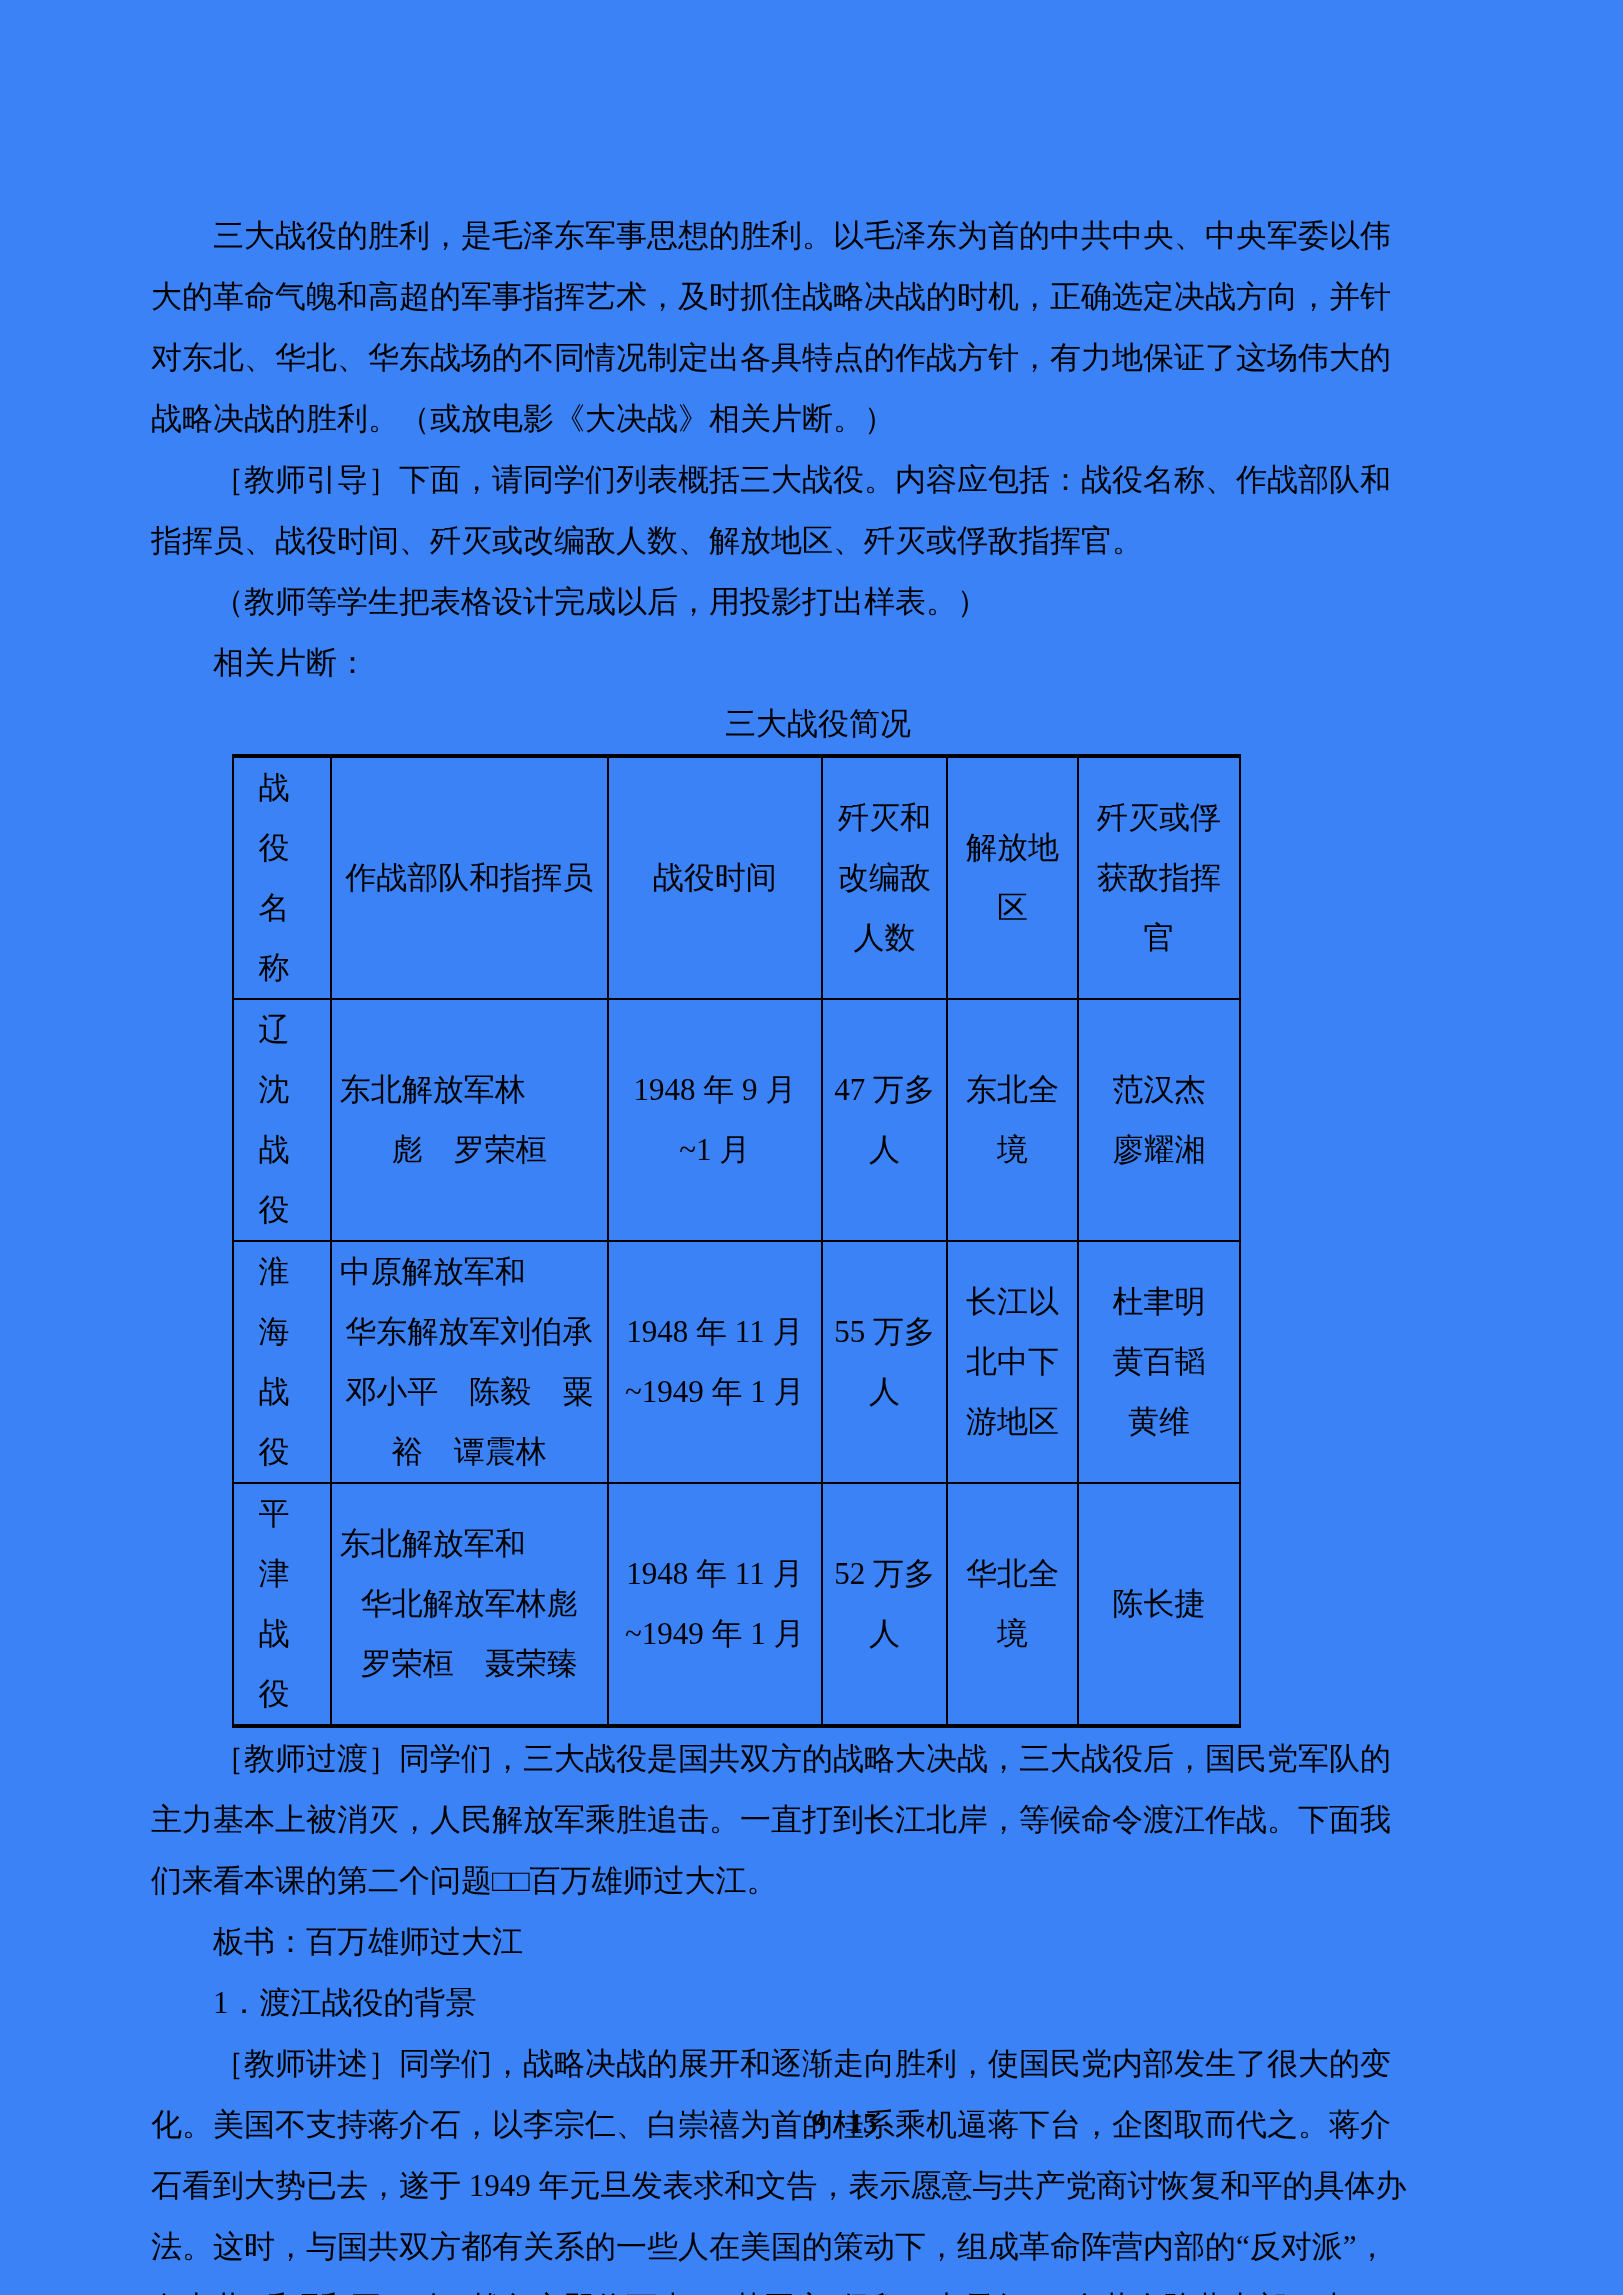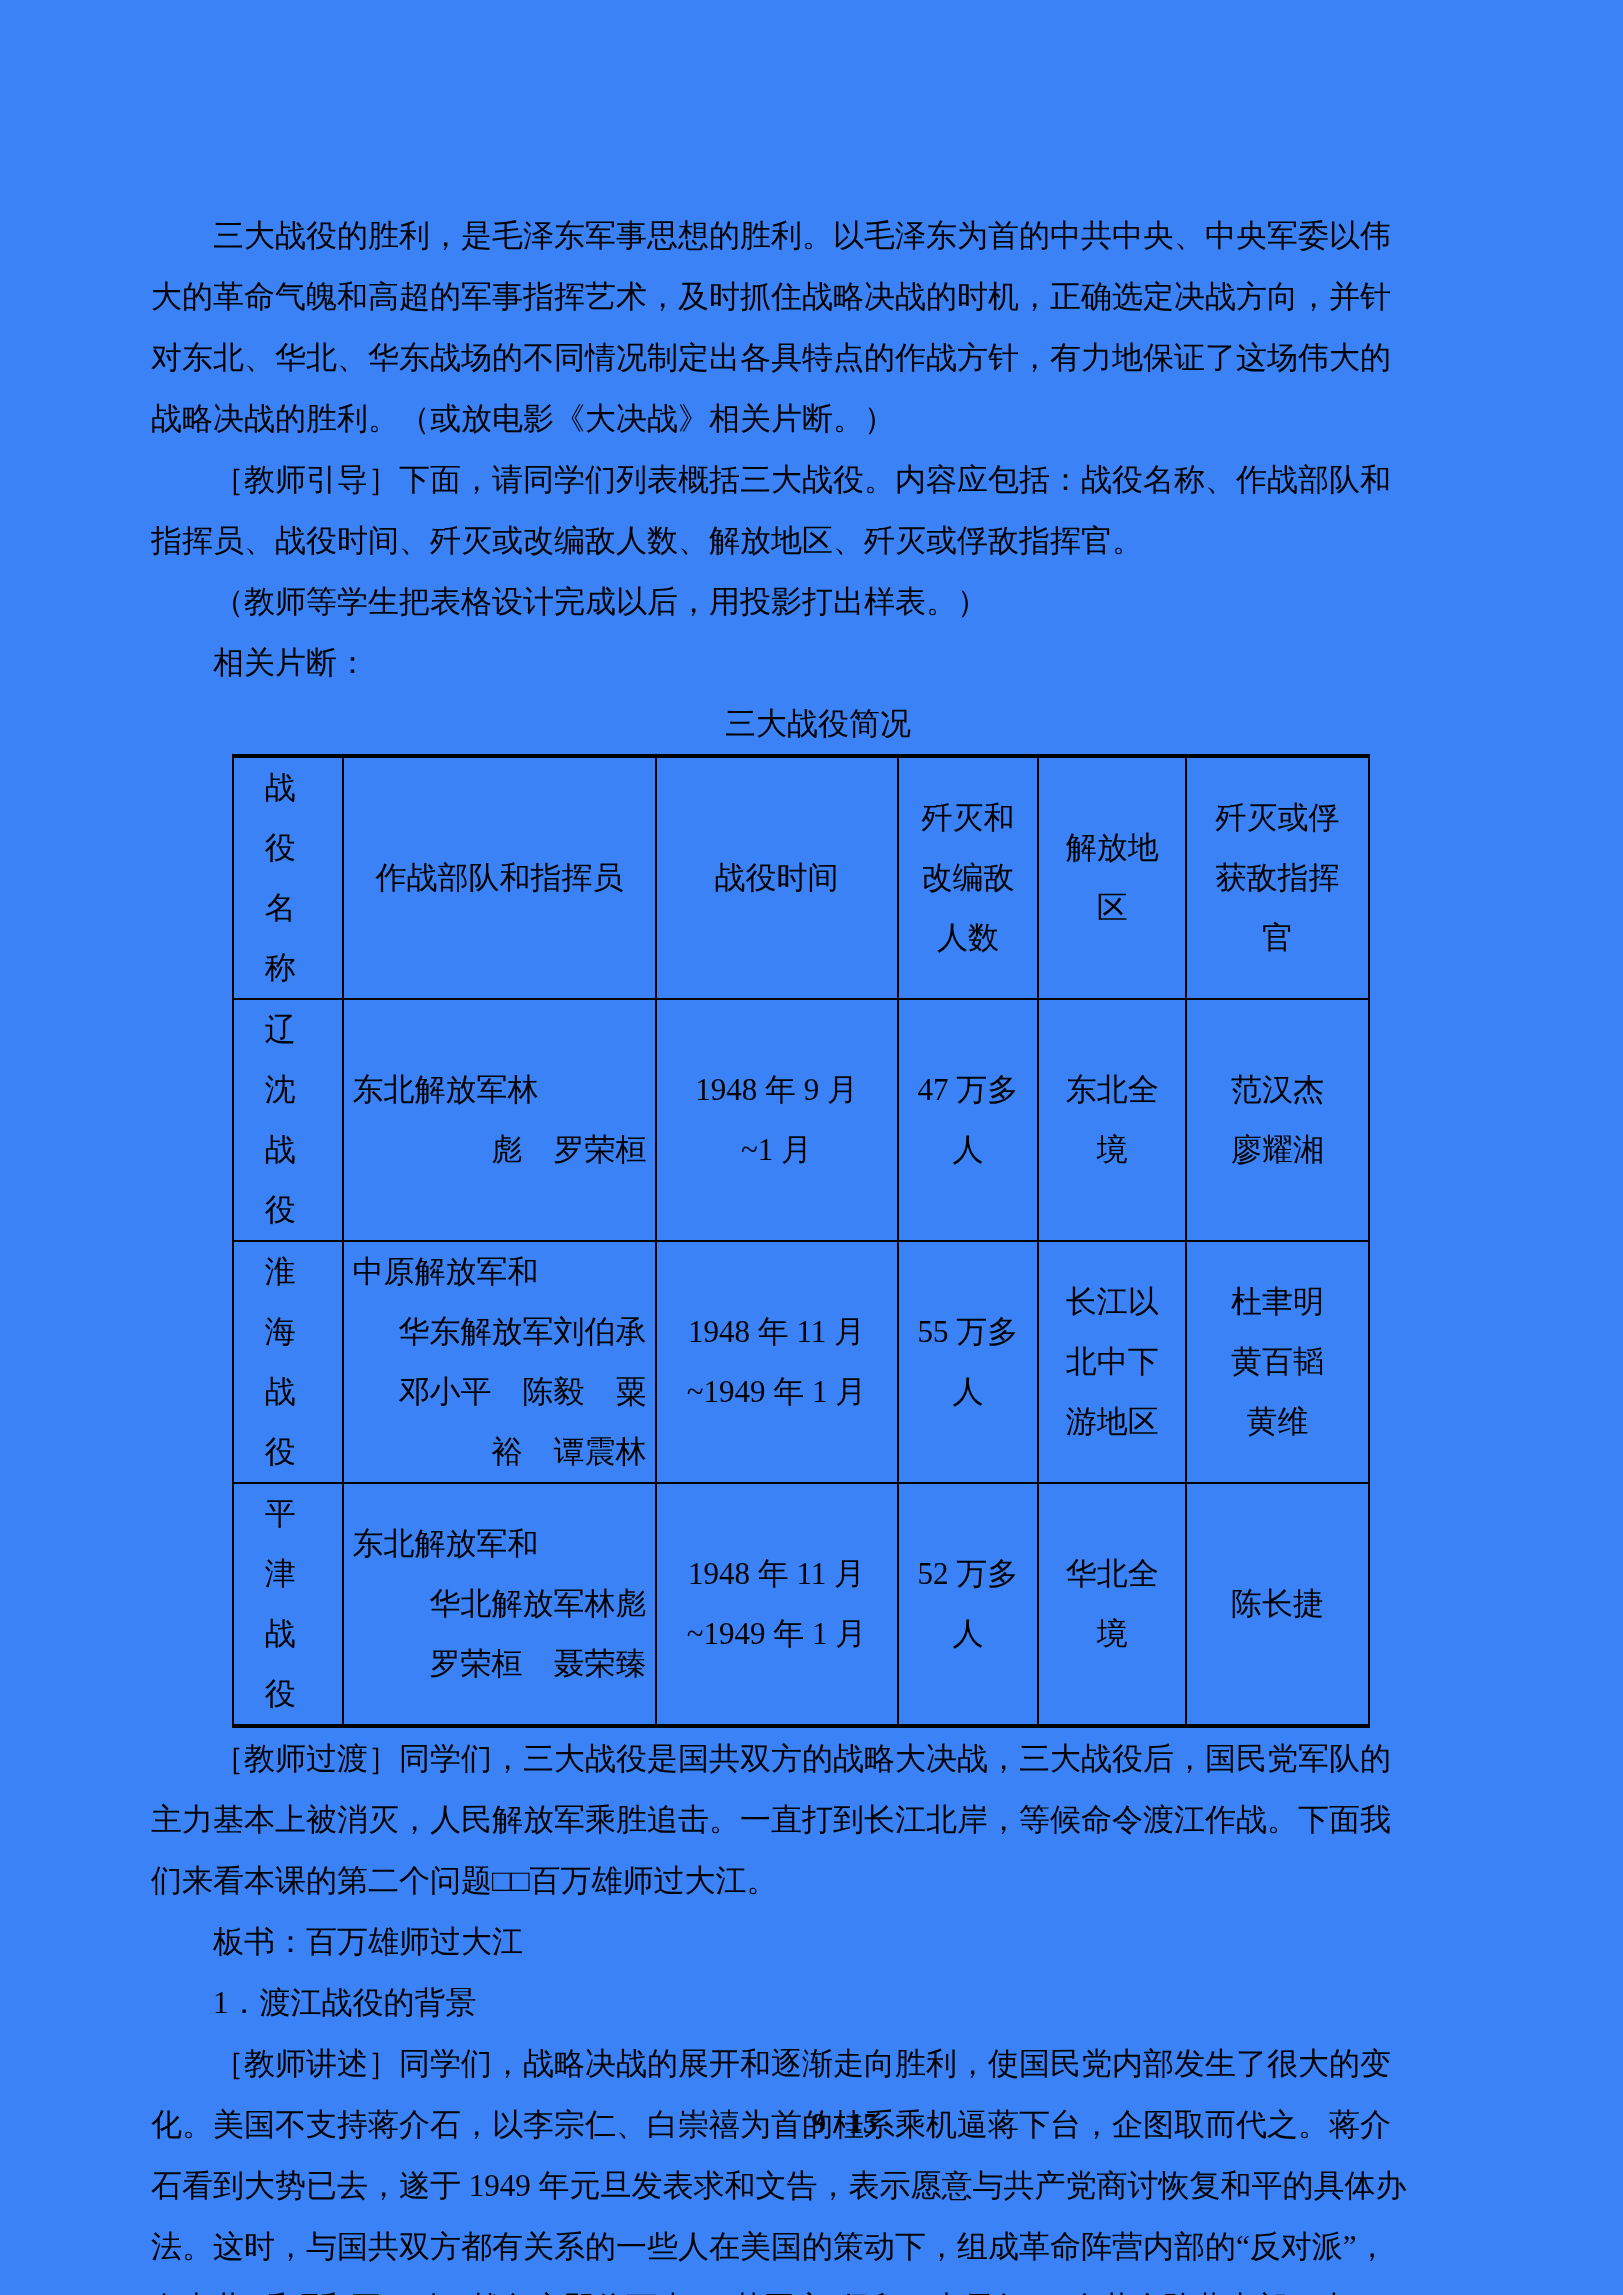--- a/index.html
+++ b/index.html
@@ -23,38 +23,38 @@
     white-space:pre-line;
     text-indent:2em;
     text-align:left;
     margin:0;
   }
   .table-title{
     text-align:center;
     line-height:61px;
   }
   table.campaigns{
-    width:1138px;
+    width:1009px;
     margin-left:81px;
     border-collapse:collapse;
     table-layout:fixed;
     border-top:4.1px solid #000;
     border-bottom:4.1px solid #000;
   }
   table.campaigns th,
   table.campaigns td{
     border:2px solid #000;
     padding:0 8.2px;
     vertical-align:middle;
     font-weight:normal;
     font-size:31px;
     line-height:60px;
   }
   .cell-line{text-align:center;}
-  td.col-1 .cell-line{text-align:right;}
+  td.col-1 .cell-line{text-align:center;}
   td.col-1 .cell-line:first-child{text-align:left;}
   .col-0 .cell-line{letter-spacing:0.5em;}
   thead tr{height:191px;}
   tbody tr.row-0{height:126px;}
   tbody tr.row-1{height:232px;}
   tbody tr.row-2{height:174px;padding-left:48px;}
   .footer{
     position:absolute;
     top:2103px;left:0;width:100%;
     text-align:center;

